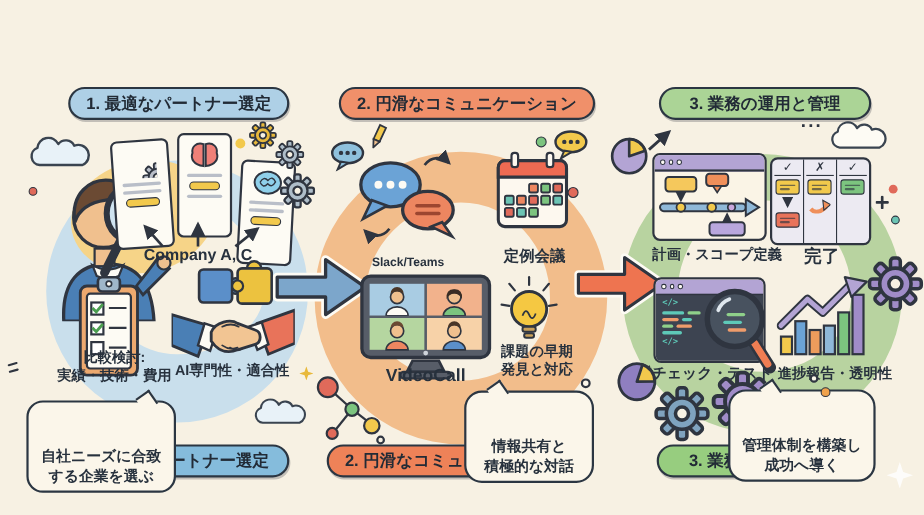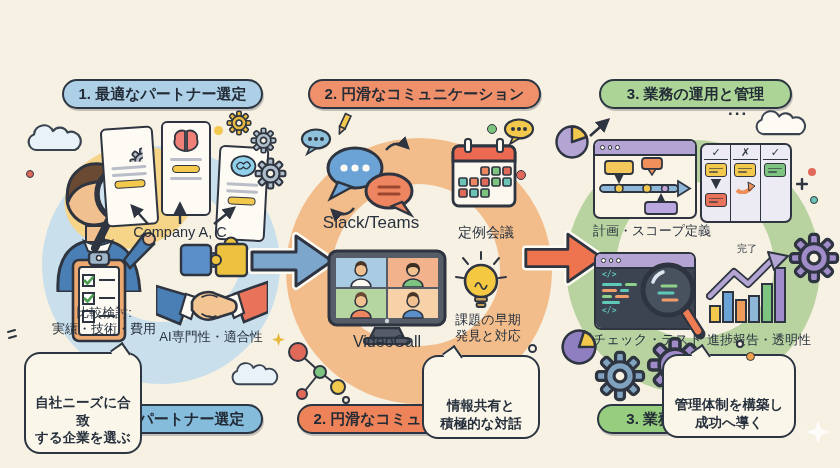--- a/index.html
+++ b/index.html
@@ -7,21 +7,21 @@
          font-family:"Liberation Sans","DejaVu Sans",sans-serif;color:#27313d;}
   .abs{position:absolute;}
   .title{left:0;right:0;top:16px;text-align:center;font-size:26px;font-weight:900;color:#23282f;}
   .badge{height:30px;border:2.5px solid #2b3642;border-radius:999px;display:flex;align-items:center;
          justify-content:center;font-weight:800;font-size:15px;color:#222b36;box-sizing:border-box;
          box-shadow:1px 2px 0 rgba(40,45,55,.25);} 
   .b-blue1{background:#aed0e6;} .b-blue2{background:#85bcdc;}
   .b-org1{background:#f0906a;}  .b-org2{background:#ee8258;}
   .b-grn1{background:#abd496;}  .b-grn2{background:#97cd7f;}
   .ring{border-radius:50%;box-sizing:border-box;}
-  .caption{font-weight:400;font-size:13px;text-align:center;white-space:pre-line;line-height:1.25;color:#27313d;}
+  .caption{font-weight:700;font-size:13px;text-align:center;white-space:pre-line;line-height:1.25;color:#27313d;}
   .bubble{background:#fbf6ea;border:2.5px solid #2b3642;border-radius:16px;padding:5px 8px;
           font-weight:800;font-size:13.5px;text-align:center;white-space:pre-line;line-height:1.3;box-sizing:border-box;}
   .tail{position:absolute;width:13px;height:13px;background:#fbf6ea;border-left:2.5px solid #2b3642;
         border-top:2.5px solid #2b3642;top:-9px;transform:rotate(55deg);}
   .dot{border-radius:50%;box-sizing:border-box;}
   .card{background:#fdfbf4;border:2.5px solid #2f3540;border-radius:6px;box-sizing:border-box;
         display:flex;flex-direction:column;align-items:center;padding-top:5px;gap:4px;}
   .cline{width:70%;height:3px;background:#b9bec8;border-radius:2px;}
   .cpill{width:62%;height:8px;background:#f2c94c;border:1.5px solid #2f3540;border-radius:4px;box-sizing:border-box;}
   .win{border:2.5px solid #2f3540;border-radius:7px;overflow:hidden;box-sizing:border-box;background:#faf4e6;}
@@ -171,41 +171,41 @@
       <rect x="13" y="25" width="11" height="11" fill="#fff"></rect>
       <rect x="13" y="43" width="11" height="11" fill="#fff"></rect>
       <rect x="13" y="61" width="11" height="11" fill="#fff"></rect>
       <line x1="29" y1="30" x2="45" y2="30"></line>
         <line x1="29" y1="48" x2="45" y2="48"></line>
         <line x1="29" y1="66" x2="45" y2="66"></line>
     </g>
     <path d="M14 30 l3.5 3.5 l6 -7" stroke="#4a9e4f" fill="none" stroke-width="2.6"></path>
     <path d="M14 48 l3.5 3.5 l6 -7" stroke="#4a9e4f" fill="none" stroke-width="2.6"></path>
   </svg>
-  <div class="abs caption" style="left:36px;top:305px;width:136px;text-align:center;">比較検討:
+  <div class="abs caption" style="left:36px;top:317px;width:136px;text-align:center;">比較検討:
 実績・技術・費用</div>
 
   <svg class="abs" style="left:176px;top:236px;width:76px;height:48px;" viewBox="0 0 76 48">
     <circle cx="38" cy="24" r="7" fill="#5b8fc9" stroke="#2f3540" stroke-width="2.2"></circle>
     <rect x="5" y="9" width="30" height="30" rx="4" fill="#5b8fc9" stroke="#2f3540" stroke-width="2.4"></rect>
     <circle cx="55" cy="8" r="6.5" fill="#ecc23f" stroke="#2f3540" stroke-width="2.2"></circle>
     <rect x="40" y="8" width="31" height="32" rx="4" fill="#ecc23f" stroke="#2f3540" stroke-width="2.4"></rect>
     <circle cx="40" cy="24" r="5" fill="#ecc23f" stroke="#2f3540" stroke-width="2"></circle>
   </svg>
   <svg class="abs" style="left:156px;top:266px;width:112px;height:64px;" viewBox="0 0 112 64">
     <path d="M0 20 L34 30 L24 58 L0 48 Z" fill="#4a7fb5" stroke="#2f3540" stroke-width="2.6"></path>
     <path d="M30 28 L42 32 L35 53 L24 48 Z" fill="#fdfbf4" stroke="#2f3540" stroke-width="2.2"></path>
     <path d="M112 16 L78 28 L88 56 L112 46 Z" fill="#e8735a" stroke="#2f3540" stroke-width="2.6"></path>
     <path d="M82 27 L70 31 L78 52 L88 47 Z" fill="#fdfbf4" stroke="#2f3540" stroke-width="2.2"></path>
     <path d="M36 36 C40 26 54 24 60 28 L76 34 C82 36 82 45 76 47 L60 52 C48 57 40 50 36 44 Z" fill="#f2c593" stroke="#2f3540" stroke-width="2.6"></path>
     <path d="M46 48 q7 5 14 2 M53 50 q6 4 11 1 M46 31 q8 -4 15 0" stroke="#2f3540" fill="none" stroke-width="1.6" stroke-linecap="round"></path>
   </svg>
   <div class="abs caption" style="left:148px;top:329px;width:126px;">AI専門性・適合性</div>
 
-  <div class="abs bubble" style="left:24px;top:352px;width:118px;">
+  <div class="abs bubble" style="left:24px;top:364px;width:136px;border-radius:15px;">
     <span class="tail" style="left:76%;"></span>
     <span>自社ニーズに合致
 する企業を選ぶ</span>
   </div>
   <svg class="abs" style="left:6px;top:326px;width:16px;height:16px;" viewBox="0 0 16 16">
     <g stroke="#2f3540" stroke-width="2" stroke-linecap="round">
         <line x1="2" y1="6" x2="9" y2="4"></line>
         <line x1="3" y1="12" x2="10" y2="10"></line>
       </g>
   </svg>
@@ -241,21 +241,21 @@
     <circle cx="22" cy="32" r="3.6" fill="#fdfbf4"></circle>
       <circle cx="33" cy="32" r="3.6" fill="#fdfbf4"></circle>
       <circle cx="44" cy="32" r="3.6" fill="#fdfbf4"></circle>
     <ellipse cx="67" cy="55" rx="23" ry="17" fill="#ed8660" stroke="#2f3540" stroke-width="3"></ellipse>
     <path d="M80 66 L89 79 L70 70 Z" fill="#ed8660" stroke="#2f3540" stroke-width="2.4"></path>
     <g stroke="#9c4630" stroke-width="3.2" stroke-linecap="round">
         <line x1="57" y1="51" x2="77" y2="51"></line>
         <line x1="57" y1="58" x2="77" y2="58"></line>
       </g>
   </svg>
-  <div class="abs caption" style="left:318px;top:212px;width:106px;font-size:17px;">Slack/Teams</div>
+  <div class="abs caption" style="left:318px;top:233px;width:106px;font-size:11px;">Slack/Teams</div>
 
   <svg class="abs" style="left:450px;top:136px;width:70px;height:76px;" viewBox="0 0 70 76">
     <rect x="3" y="10" width="62" height="60" rx="6" fill="#fdf8ef" stroke="#2f3540" stroke-width="2.8"></rect>
     <path d="M3 16 a6 6 0 0 1 6 -6 h50 a6 6 0 0 1 6 6 v9 h-62 Z" fill="#ed6a52" stroke="#2f3540" stroke-width="2.8"></path>
     <rect x="15" y="3" width="6" height="13" rx="2.5" fill="#fdf8ef" stroke="#2f3540" stroke-width="2"></rect>
     <rect x="47" y="3" width="6" height="13" rx="2.5" fill="#fdf8ef" stroke="#2f3540" stroke-width="2"></rect>
     <g stroke="#2f3540" stroke-width="1.7">
       <rect x="31" y="31" width="8" height="8" rx="1.5" fill="#ed8660"></rect>
         <rect x="42" y="31" width="8" height="8" rx="1.5" fill="#7cc47f"></rect>
         <rect x="53" y="31" width="8" height="8" rx="1.5" fill="#e06a5a"></rect>
@@ -401,21 +401,21 @@
       </svg>
     </div>
     <div class="kcol">
       <div class="khead">✓</div>
       <div class="kcard kg">
           <div class="kline"></div>
           <div class="kline" style="width:60%"></div>
         </div>
     </div>
   </div>
-  <div class="abs caption" style="left:712px;top:243px;width:70px;font-size:10px;">完了</div>
+  <div class="abs caption" style="left:712px;top:224px;width:70px;font-size:16px;">完了</div>
 
   <svg class="abs" style="left:796px;top:178px;width:12px;height:12px;" viewBox="0 0 12 12">
     <g stroke="#2f3540" stroke-width="2.4" stroke-linecap="round">
         <line x1="6" y1="1" x2="6" y2="11"></line>
         <line x1="1" y1="6" x2="11" y2="6"></line>
       </g>
   </svg>
   <div class="abs dot" style="left:808px;top:168px;width:8px;height:8px;background:#e06a5a;"></div>
   <div class="abs dot" style="left:810px;top:196px;width:8px;height:8px;background:#6cc4b4;border:1.5px solid #2f3540;"></div>
   <svg class="abs" style="left:788px;top:232px;width:52px;height:52px;color:#a08cc8">

